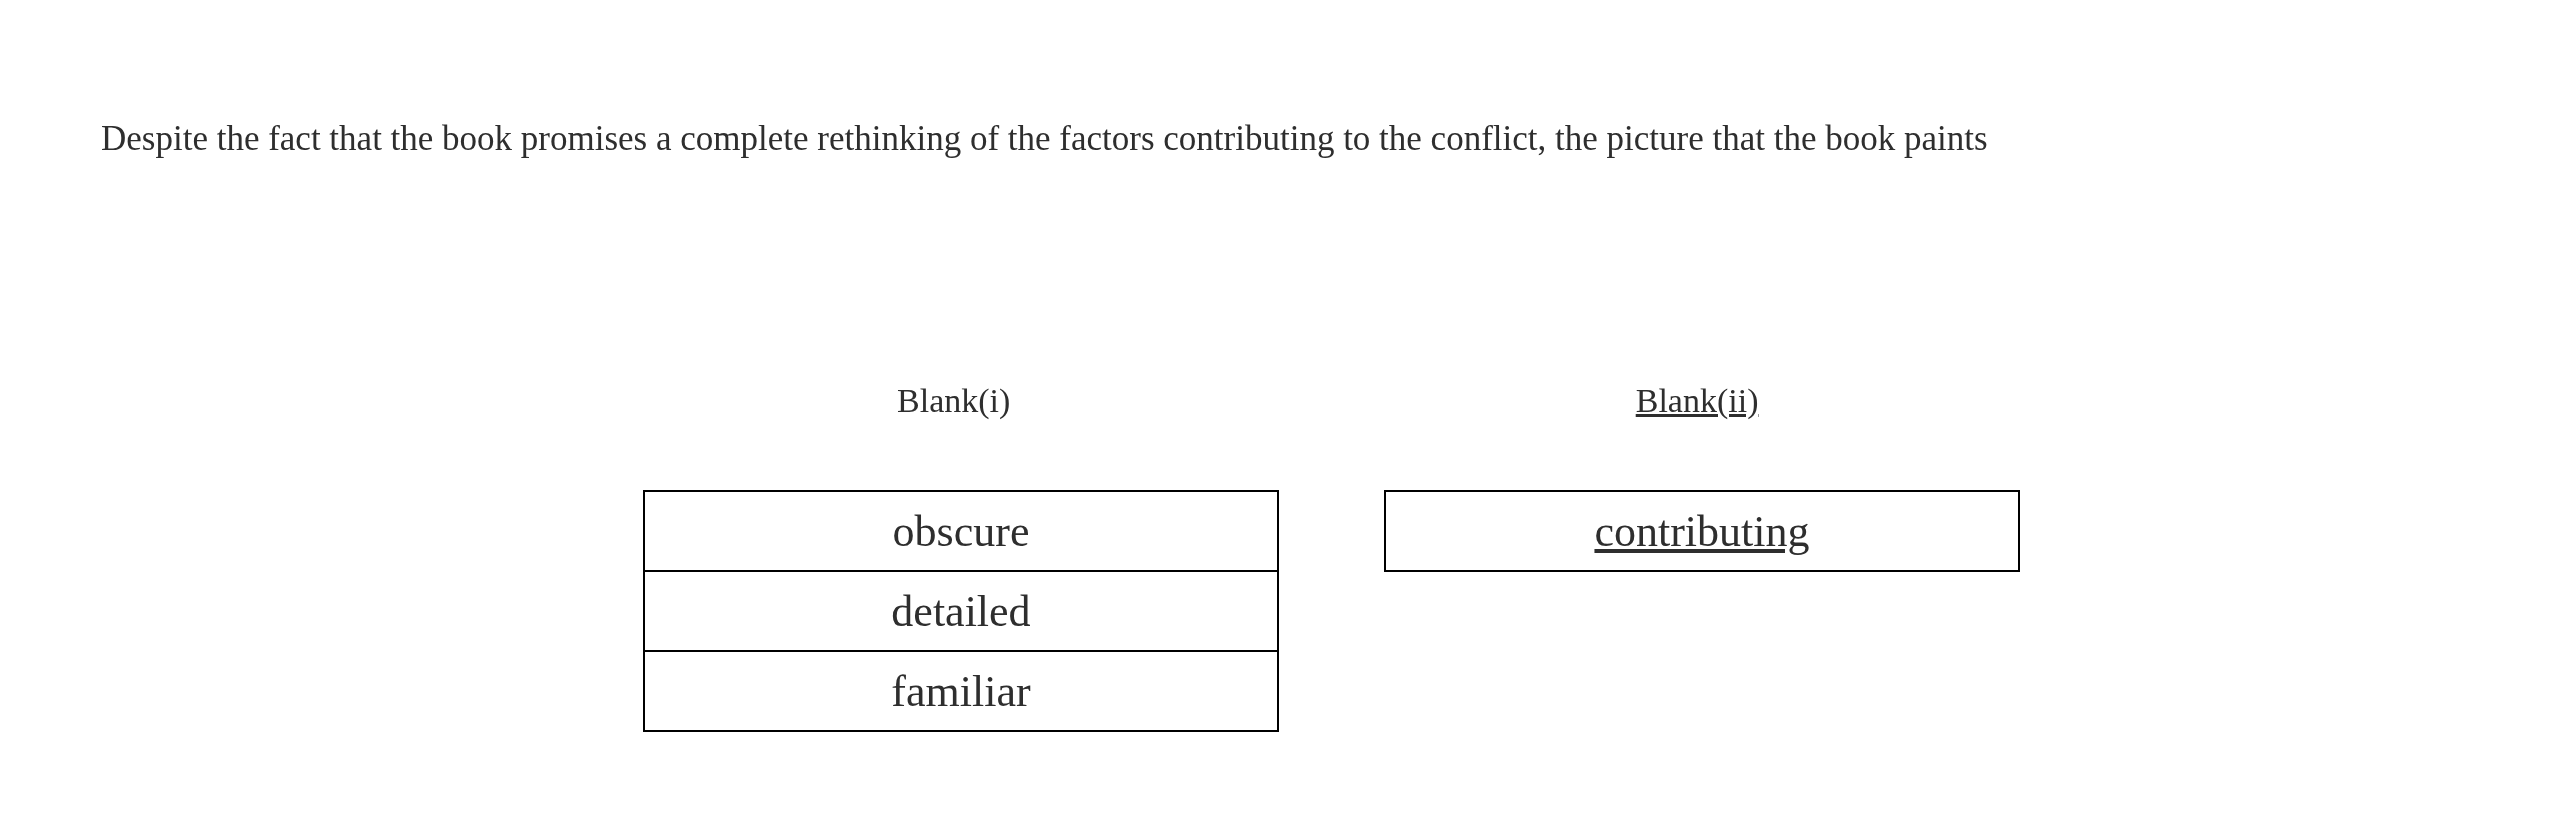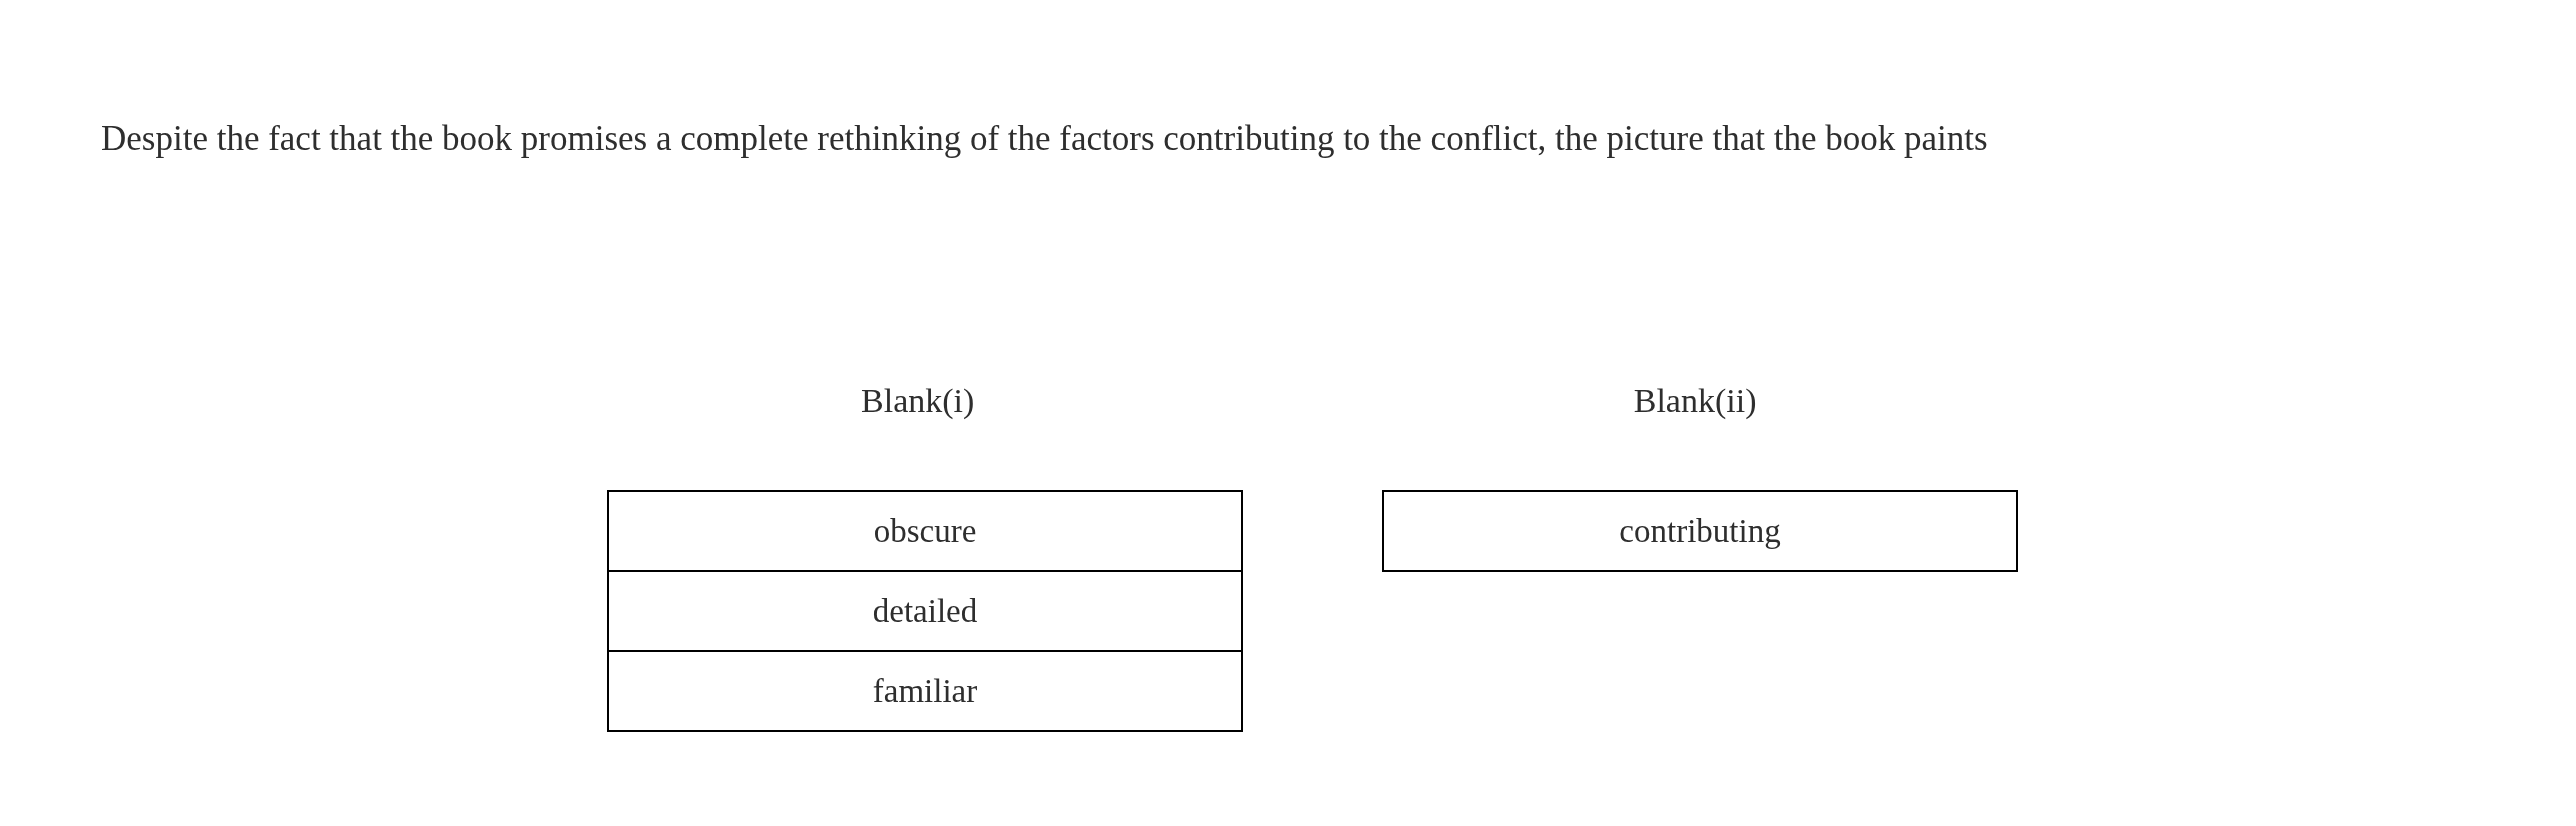--- a/index.html
+++ b/index.html
@@ -45,23 +45,24 @@
     position: absolute;
     left: 0;
     top: 0;
     width: 2576px;
     height: 826px;
   }
 
   .blank-group {
     position: absolute;
     width: 636px;
+    margin-left: 36px;
   }
   .blank-group.group-1 { left: 607px; top: 384px; }
-  .blank-group.group-2 { left: 1382px; top: 384px; }
+  .blank-group.group-2 { left: 1348px; top: 384px; text-decoration: underline; }
 
   .blank-heading {
     font-size: 34px;
     line-height: 1;
     color: #2e2e2e;
     text-align: center;
     height: 44px;
   }
   .group-1 .blank-heading { transform: translateX(-7.3px); }
   .group-2 .blank-heading { transform: translateX(-4.9px); }
@@ -70,21 +71,21 @@
     margin-top: 62px;
     border-collapse: collapse;
     width: 636px;
     table-layout: fixed;
   }
   .choice-table td {
     border: 2.4px solid #000000;
     height: 78px;
     text-align: center;
     vertical-align: middle;
-    font-size: 33px;
+    font-size: 44px;
     color: #2e2e2e;
     padding: 0;
     background: #ffffff;
   }
 </style>
 </head>
 <body>
 
 <div class="prompt">
   <span class="prompt-line">Despite the fact that the book promises a complete rethinking of the factors contributing to the conflict, the picture that the book paints</span>

